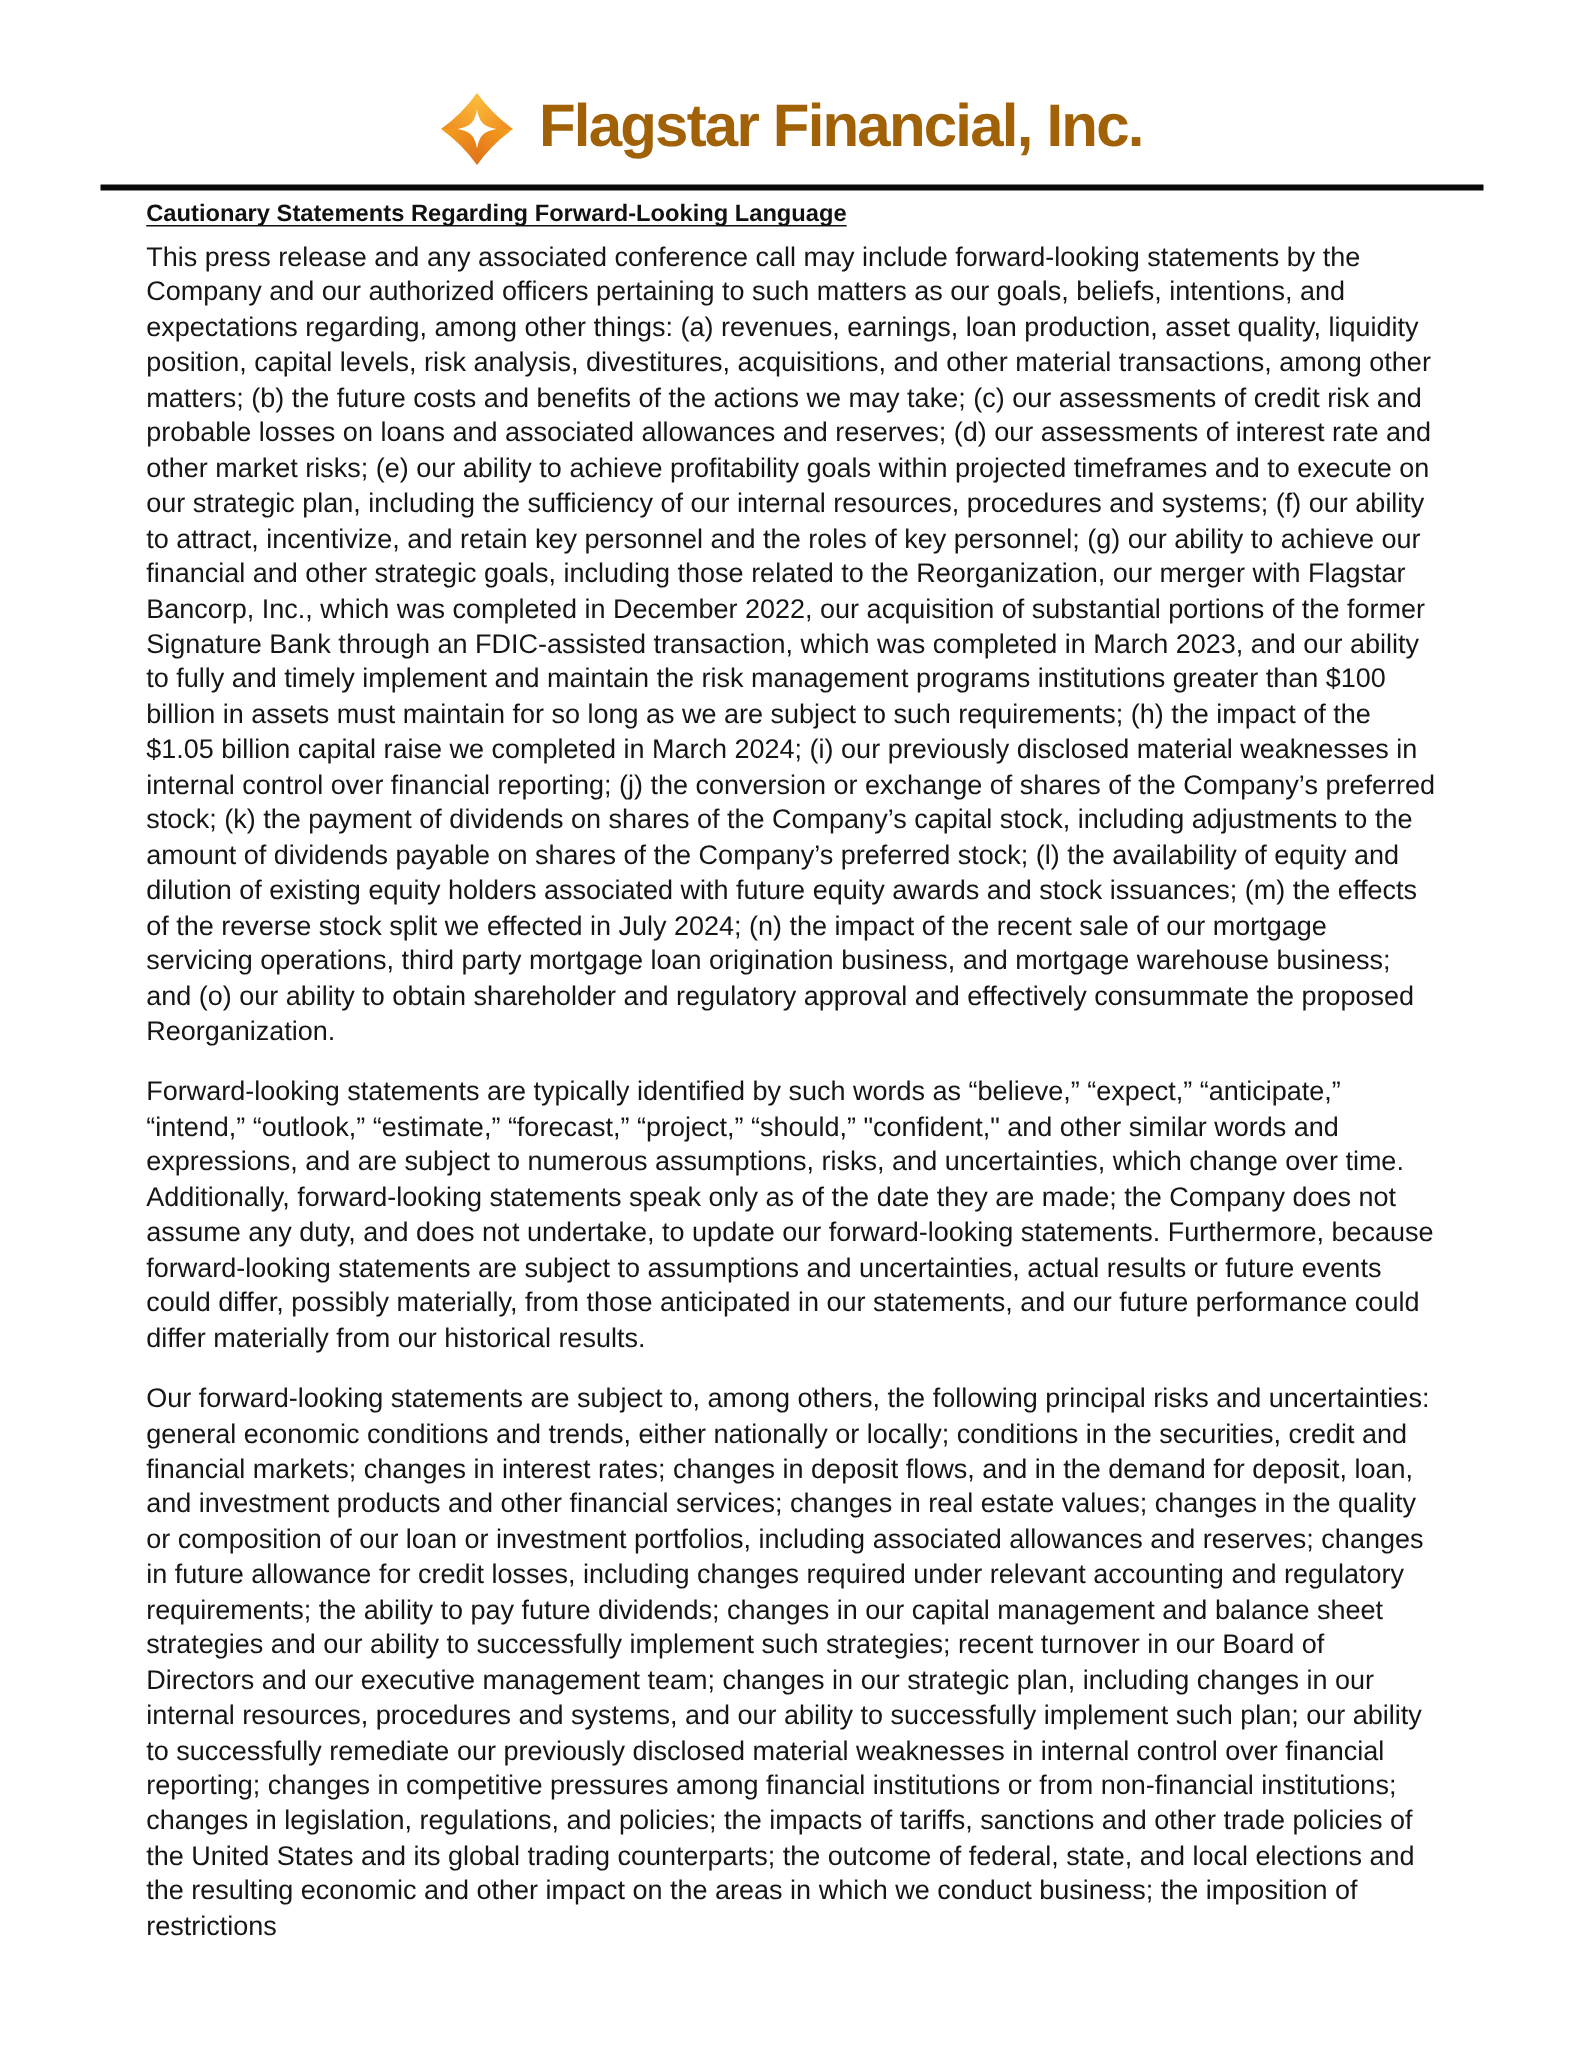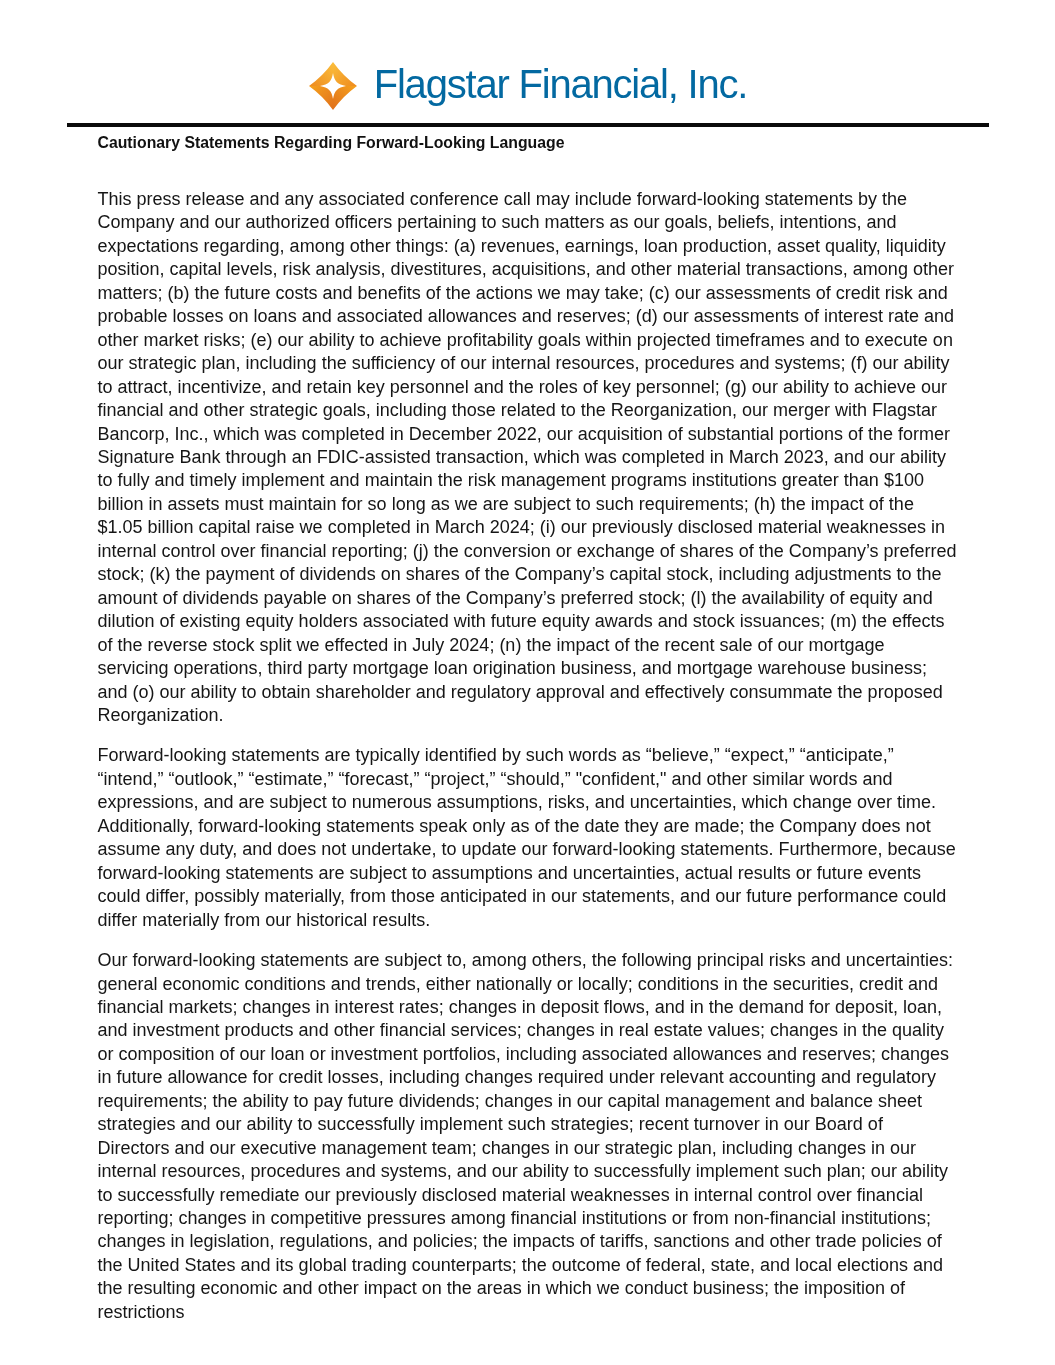--- a/index.html
+++ b/index.html
@@ -24,43 +24,44 @@
     gap: 16px;
   }
   .logo-icon {
     width: 50px;
     height: 52px;
     flex: 0 0 auto;
     display: block;
   }
   .logo-text {
     font-size: 40px;
-    font-weight: 400;
+    font-weight: 700;
     letter-spacing: -1.2px;
-    color: #0369a1;
+    color: #a16207;
     line-height: 1;
     padding-bottom: 4px;
   }
   .header-divider {
     width: 922px;
     height: 4px;
     background: #0a0a0a;
     margin: 11px auto 0 auto;
   }
   .content {
     width: 860px;
     margin: 0 auto;
     padding-top: 7px;
     color: #141414;
   }
   .section-heading {
     font-size: 15.8px;
     font-weight: 700;
+    text-decoration: underline;
     text-underline-offset: 3px;
-    margin-bottom: 36px;
+    margin-bottom: 8px;
     color: #111111;
   }
   .content p {
     font-size: 18px;
     line-height: 23.45px;
     margin-bottom: 17px;
     color: #161616;
   }
 </style>
 </head>

